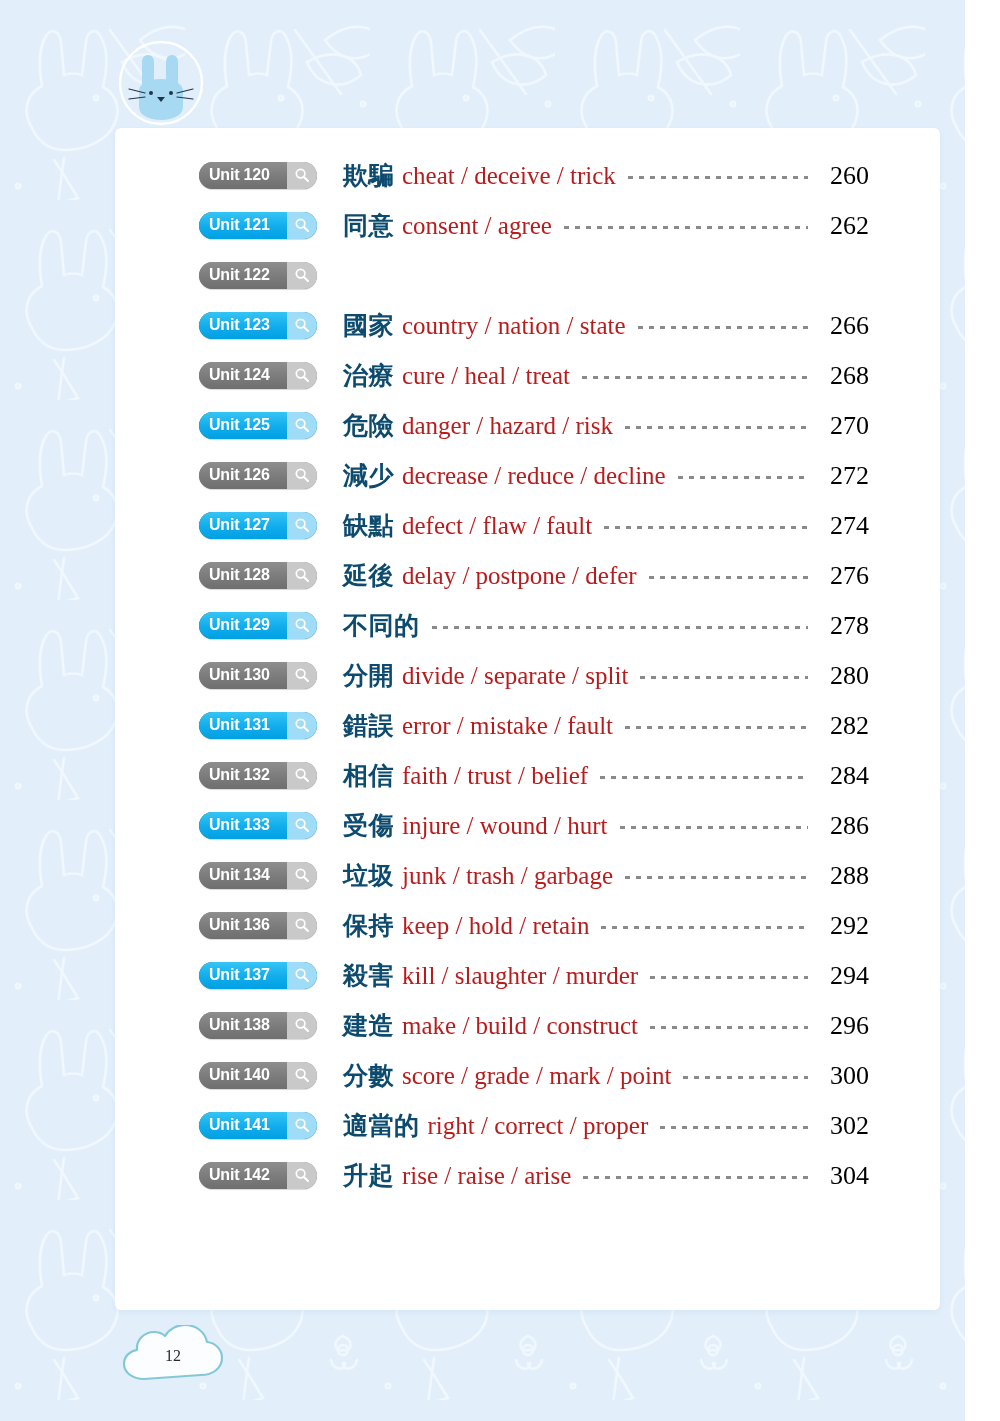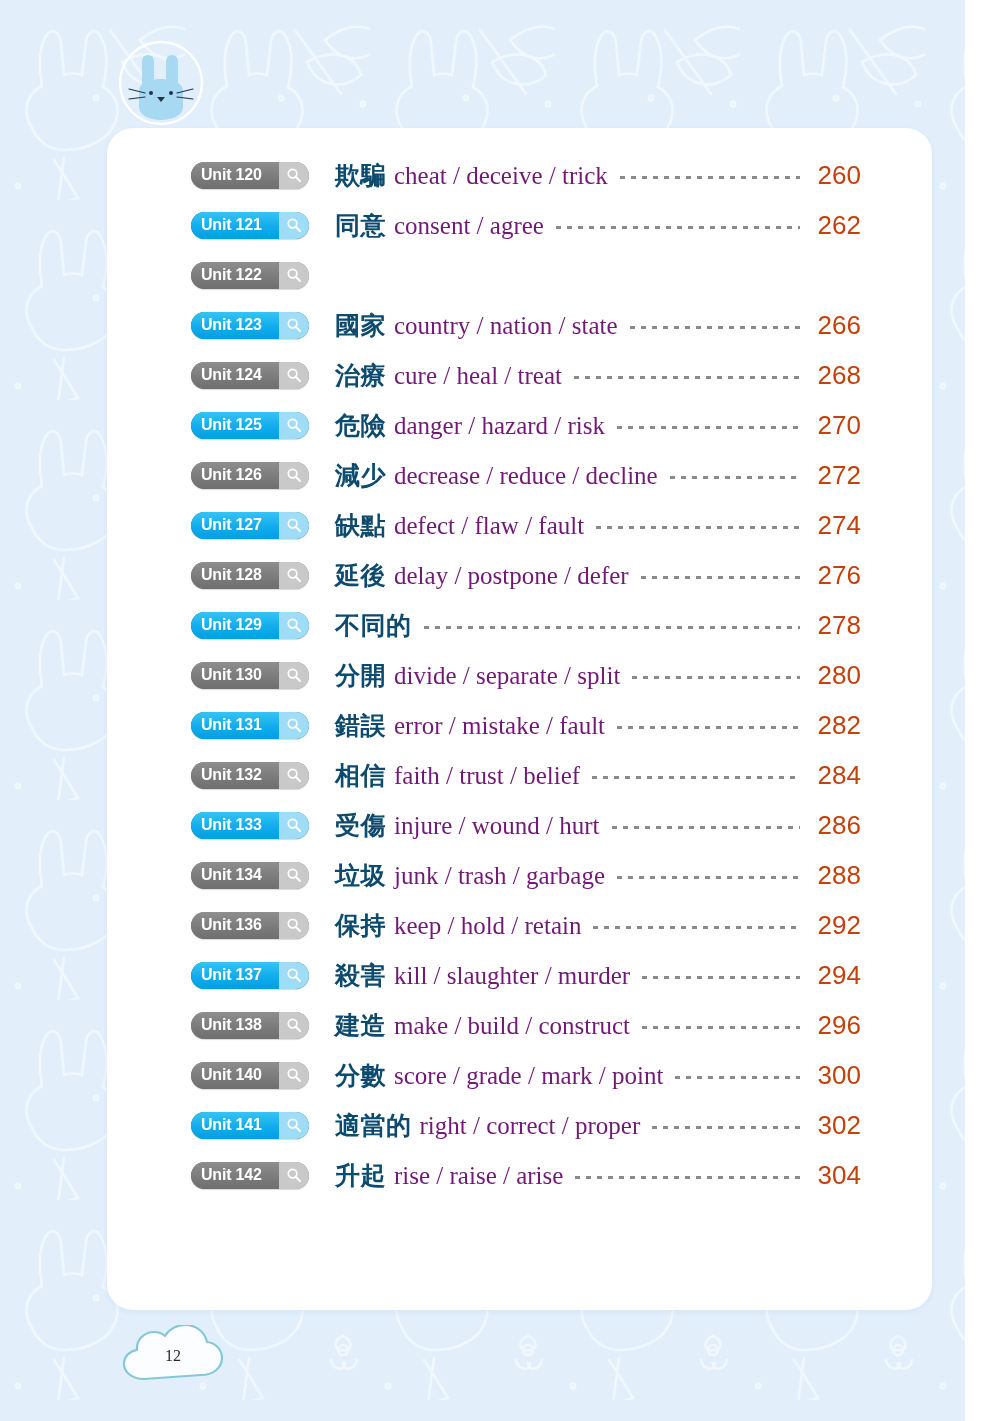--- a/index.html
+++ b/index.html
@@ -51,31 +51,32 @@
     left: 117px;
     top: 39px;
     width: 88px;
     height: 88px;
     z-index: 6;
   }
 
   
   .card {
     position: absolute;
-    left: 107px;
+    left: 115px;
     top: 128px;
     width: 825px;
     height: 1182px;
     background: #ffffff;
     border-top-left-radius: 26px;
     border-top-right-radius: 26px;
     border-bottom-left-radius: 26px;
     border-bottom-right-radius: 26px;
     box-shadow: 0 2px 6px rgba(120,160,200,0.13);
     z-index: 4;
+    border-radius: 6px;
   }
 
   .toc {
     position: absolute;
     left: 84px;
     top: 22px;
     width: 670px;
   }
 
   .toc-row {
@@ -148,21 +149,21 @@
     font-family: "DejaVu Sans", "Liberation Sans", sans-serif;
     font-weight: bold;
     font-size: 25px;
     color: #0c4a6e;
     white-space: nowrap;
     letter-spacing: 0.5px;
   }
   .entry-en {
     font-family: "Liberation Serif", "DejaVu Serif", serif;
     font-size: 25px;
-    color: #701a75;
+    color: #b91c1c;
     white-space: nowrap;
     margin-left: 8px;
   }
   .leader {
     flex: 1 1 auto;
     min-width: 14px;
     height: 18px;
     margin: 0 9px;
     position: relative;
     overflow: hidden;
@@ -175,23 +176,23 @@
     bottom: 5px;
     height: 3px;
     background-image: radial-gradient(circle, #8a8a8a 48%, rgba(0,0,0,0) 52%);
     background-size: 11px 3px;
     background-repeat: repeat-x;
   }
   .page-num {
     flex: 0 0 auto;
     width: 52px;
     text-align: right;
-    font-family: Liberation Sans, sans-serif;
+    font-family: Liberation Serif, serif;
     font-size: 26px;
-    color: #c2410c;
+    color: #000000;
   }
 
   
   .cloud {
     position: absolute;
     left: 120px;
     top: 1325px;
     width: 106px;
     height: 62px;
     z-index: 7;

